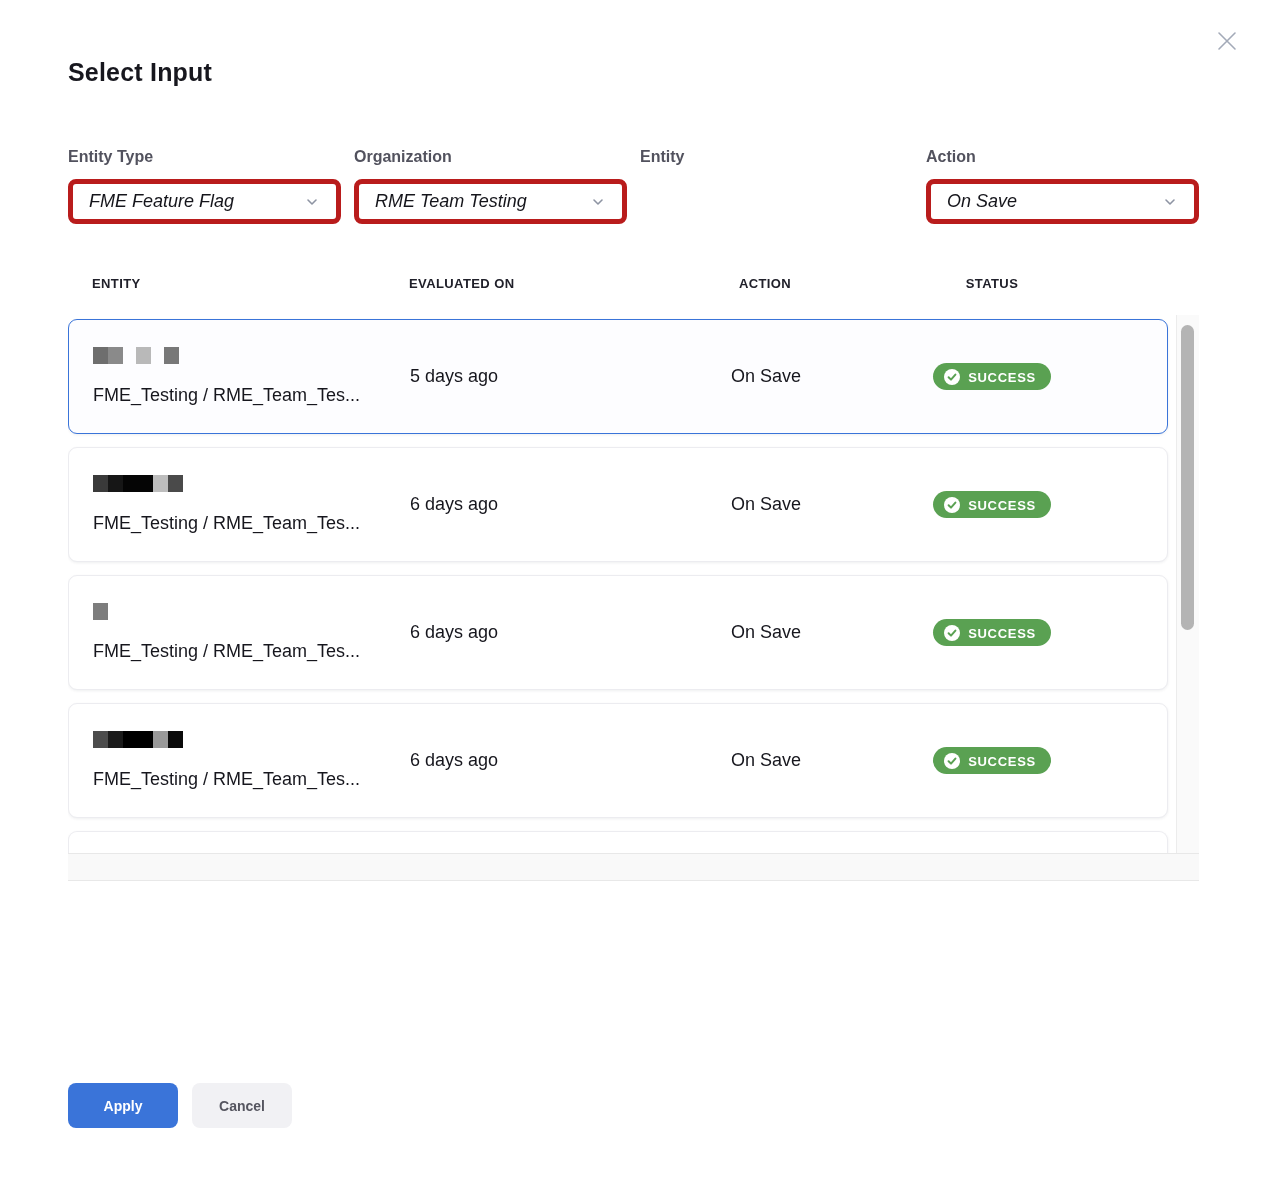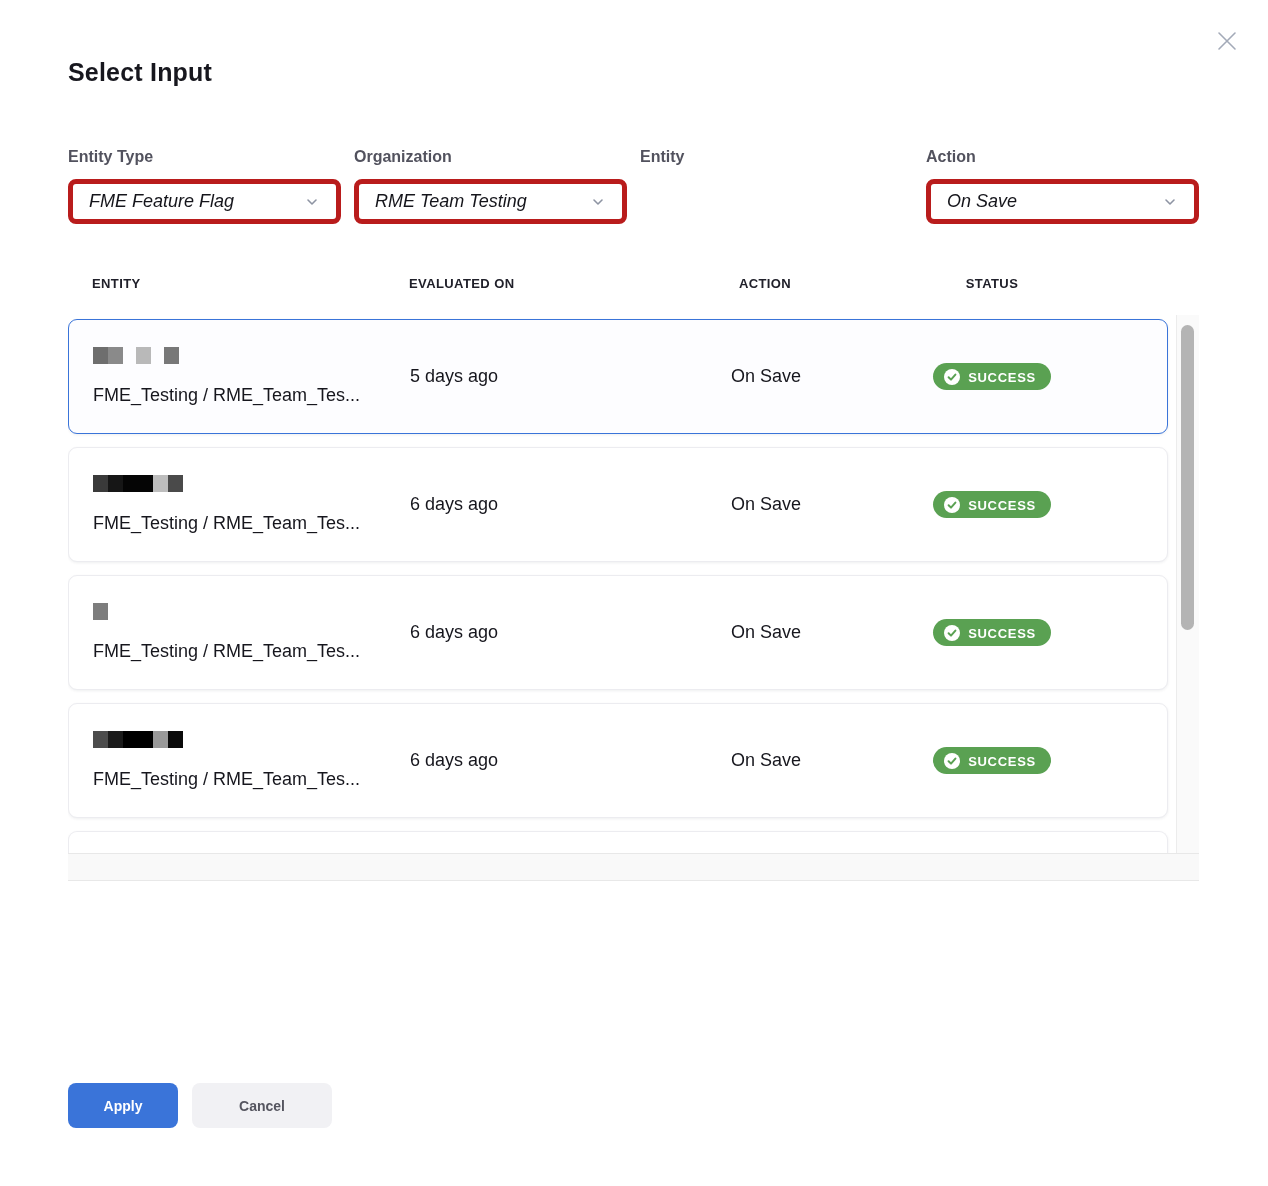--- a/index.html
+++ b/index.html
@@ -124,21 +124,21 @@
 
   
   .footer { position: absolute; left: 68px; top: 1083px; display: flex; gap: 14px; }
   .btn {
     height: 45px; border-radius: 8px; border: none;
     font-family: "Liberation Sans", sans-serif;
     font-size: 14px; font-weight: 700; cursor: pointer;
     display: inline-flex; align-items: center; justify-content: center;
   }
   .btn-apply { background: #3a74d9; color: #ffffff; width: 110px; }
-  .btn-cancel { background: #f1f1f4; color: #55555f; width: 140px; }
+  .btn-cancel { background: #f1f1f4; color: #55555f; width: 100px; }
 </style>
 </head>
 <body>
 
 <div class="dialog">
 
   <button class="close-btn">
     <span>
       <svg width="24" height="24" viewBox="0 0 24 24">
         <path d="M4 4 L20 20 M20 4 L4 20" stroke="#a3aab8" stroke-width="1.6" fill="none" stroke-linecap="round"></path>

